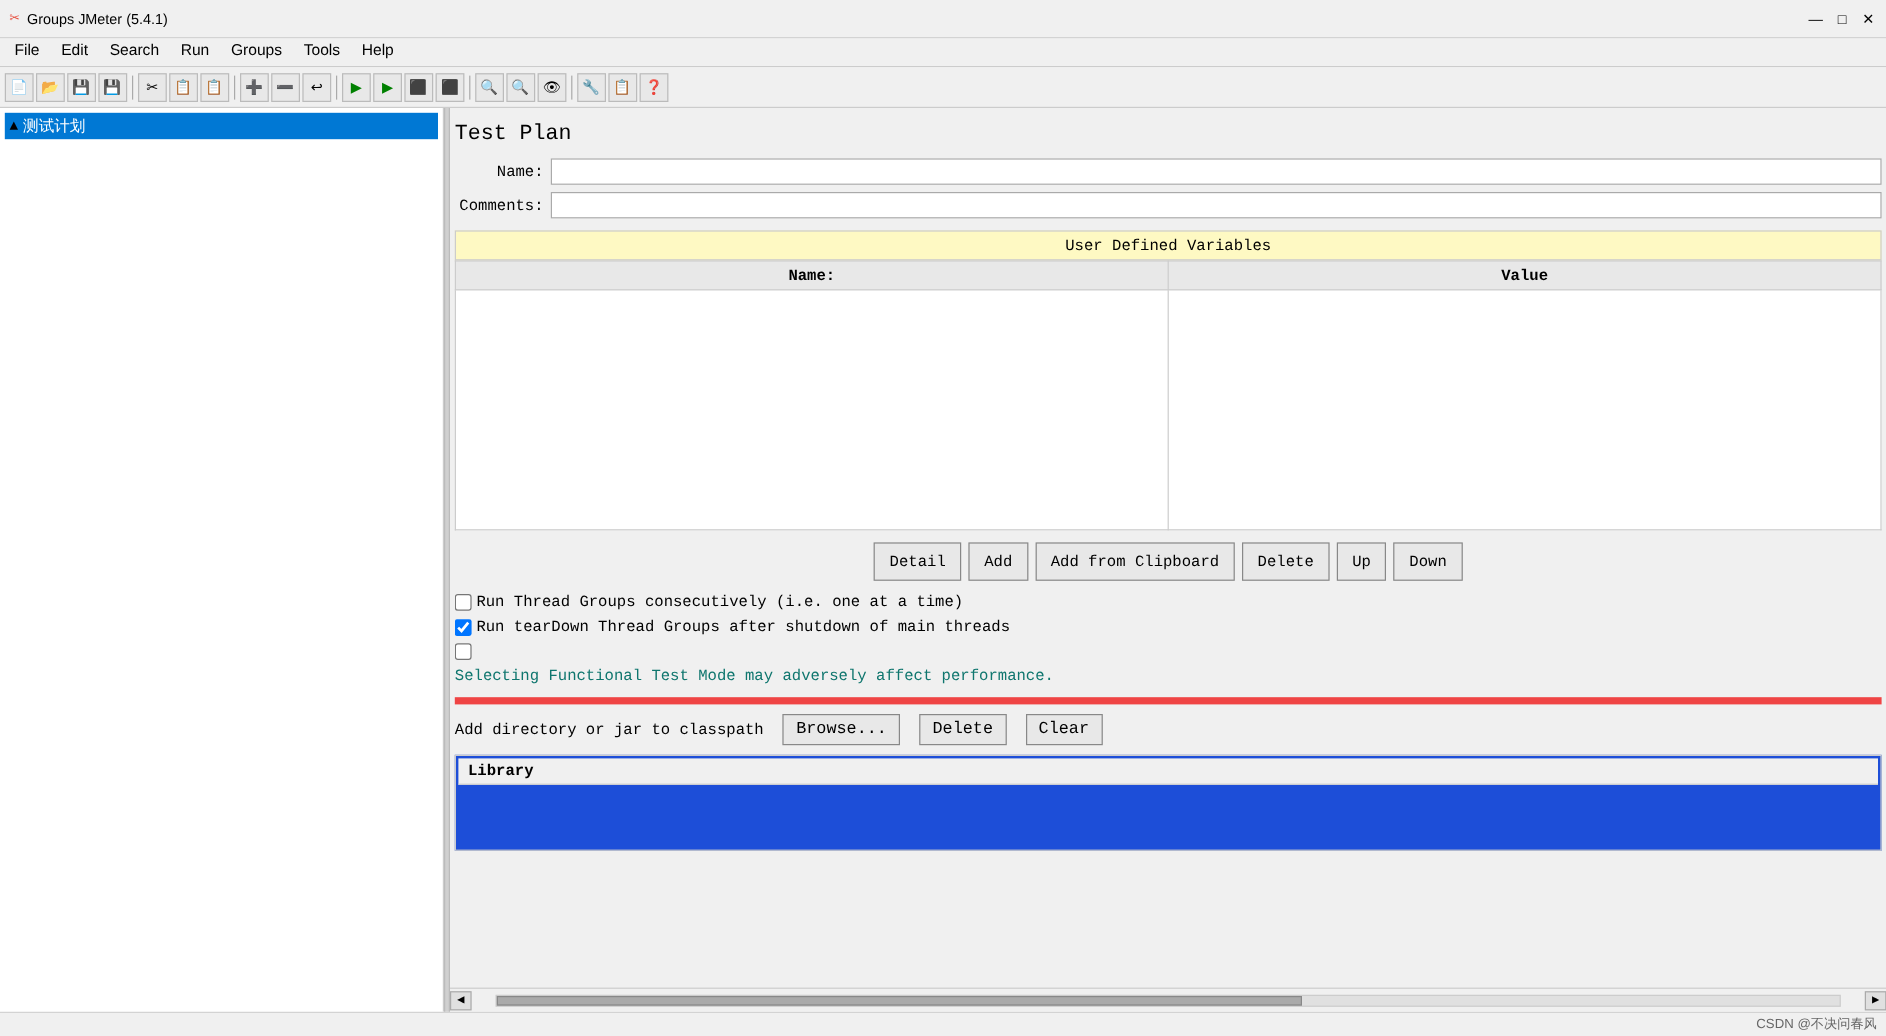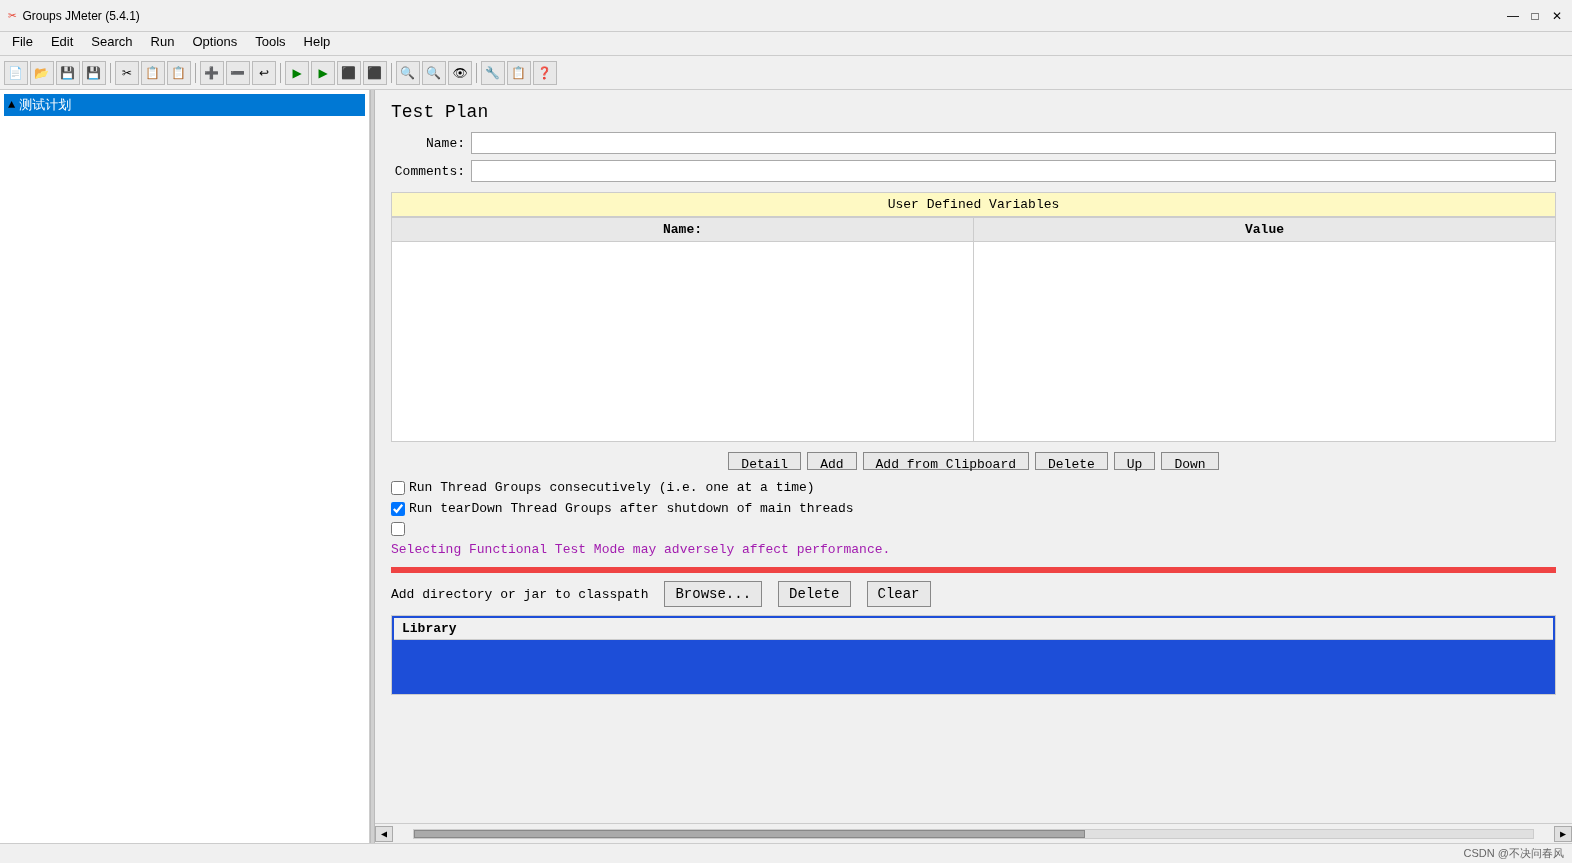--- a/index.html
+++ b/index.html
@@ -139,21 +139,21 @@
       flex: 1;
       background: #f0f0f0;
       padding: 0;
       overflow: auto;
       display: flex;
       flex-direction: column;
     }
 
     
     .content-area {
-      padding: 12px 16px;
+      padding: 12px 4px;
       flex: 1;
       overflow: auto;
     }
 
     .panel-title {
       font-size: 18px;
       font-family: 'Courier New', monospace;
       margin-bottom: 10px;
       color: #000;
     }
@@ -222,21 +222,21 @@
       gap: 6px;
       margin: 8px 0;
     }
     .action-btn {
       padding: 4px 12px;
       font-family: 'Courier New', monospace;
       font-size: 13px;
       background: #e8e8e8;
       border: 1px solid #888;
       cursor: pointer;
-      height: 18px;
+      height: 32px;
     }
 
     
     .checkboxes-section {
       margin: 10px 0;
     }
     .checkbox-row {
       display: flex;
       align-items: center;
       gap: 4px;
@@ -246,21 +246,21 @@
     }
     .checkbox-row input[type="checkbox"] {
       width: 14px;
       height: 14px;
     }
 
     .info-text {
       font-family: 'Courier New', monospace;
       font-size: 13px;
       margin: 4px 0;
-      color: #a21caf;
+      color: #0f766e;
     }
 
     
     .classpath-row {
       display: flex;
       align-items: center;
       gap: 16px;
       margin: 8px 0;
       border-top: 6px solid #ef4444;
       padding-top: 8px;
@@ -365,21 +365,21 @@
     <button class="titlebar-btn">□</button>
     <button class="titlebar-btn">✕</button>
   </div>
 </div>
 
 <div class="menubar">
   <span class="menu-item">File</span>
   <span class="menu-item">Edit</span>
   <span class="menu-item">Search</span>
   <span class="menu-item">Run</span>
-  <span class="menu-item">Options</span>
+  <span class="menu-item">Groups</span>
   <span class="menu-item">Tools</span>
   <span class="menu-item">Help</span>
 </div>
 
 <div class="toolbar">
   <button class="toolbar-btn">📄</button>
   <button class="toolbar-btn">📂</button>
   <button class="toolbar-btn">💾</button>
   <button class="toolbar-btn">💾</button>
   <div class="toolbar-separator"></div>

